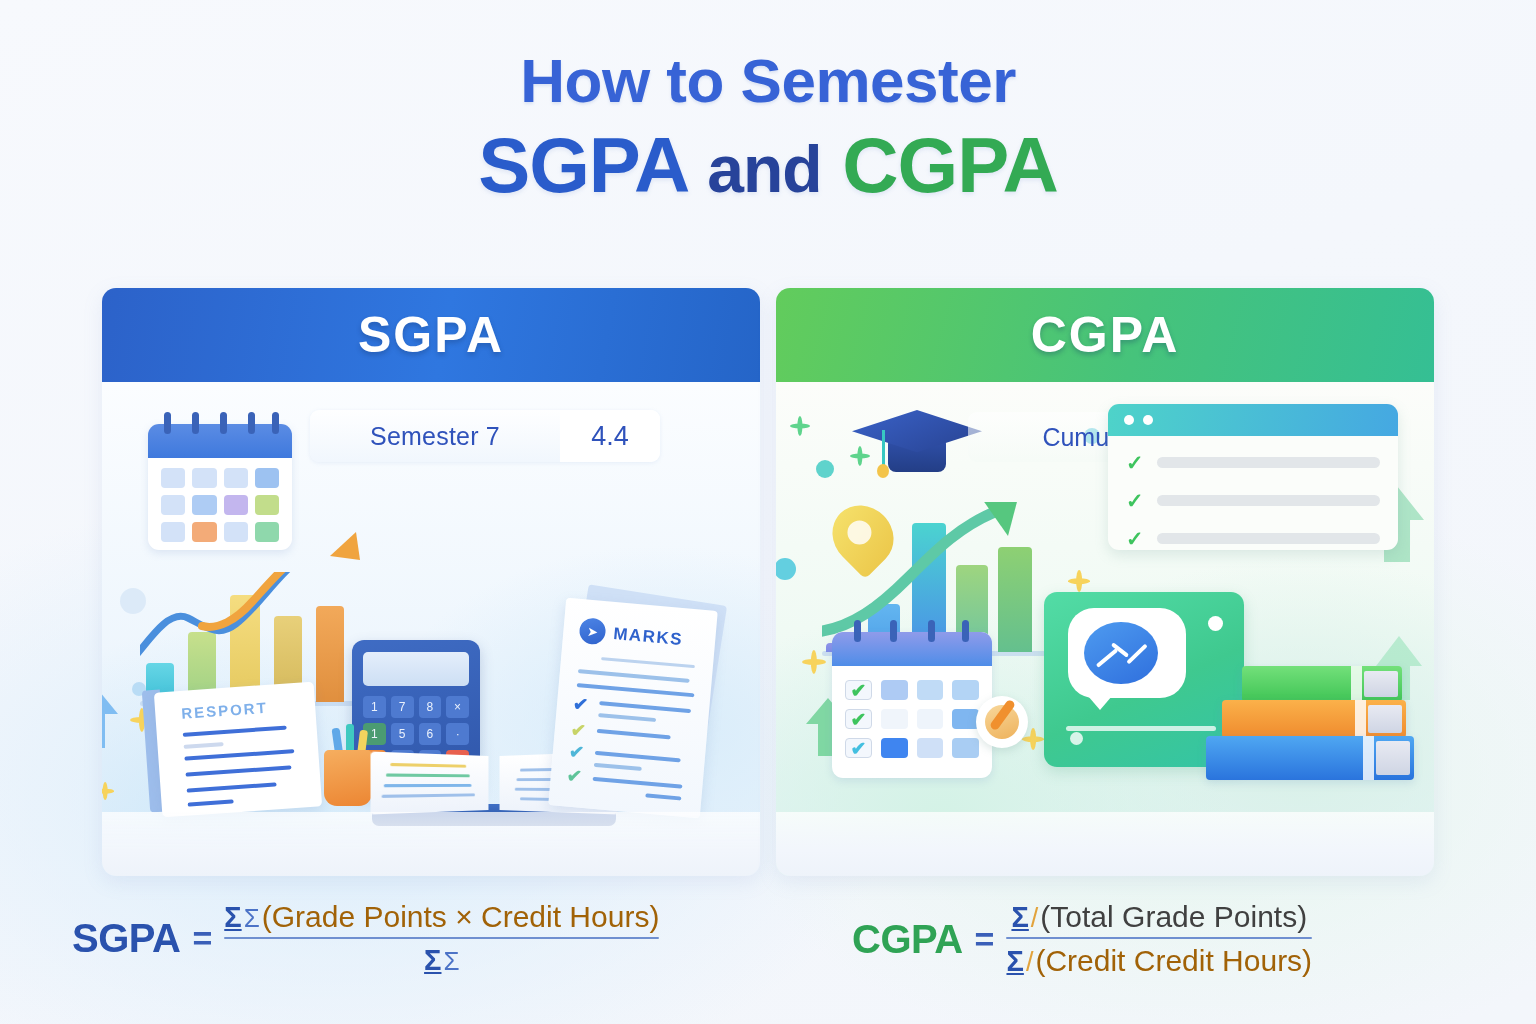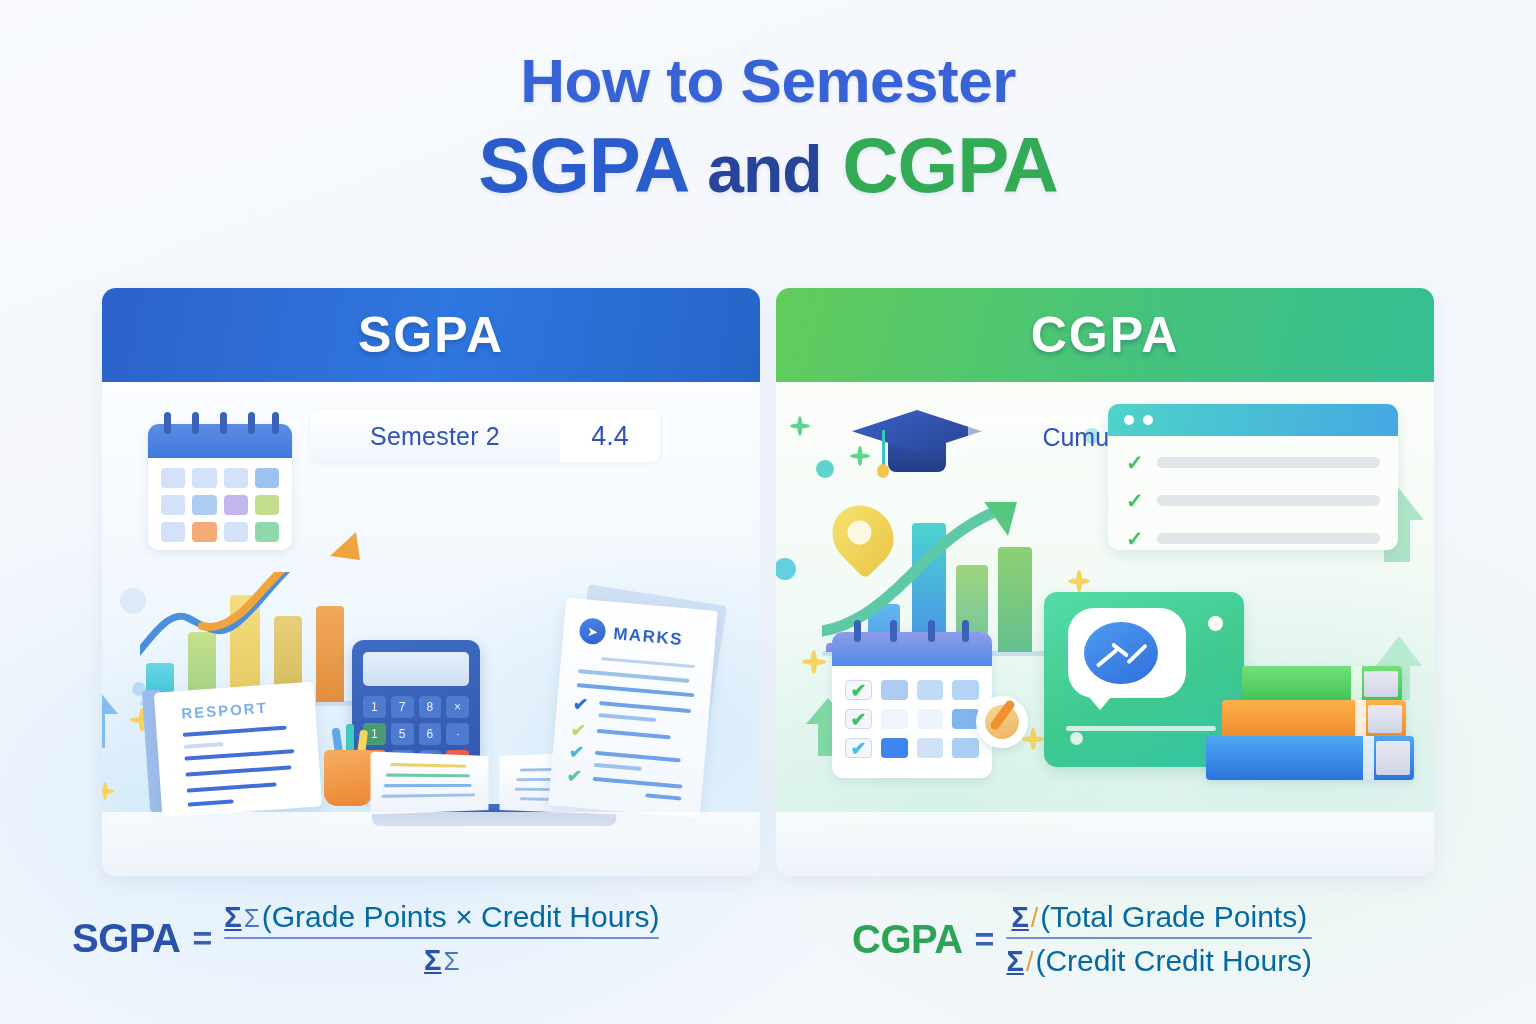--- a/index.html
+++ b/index.html
@@ -373,22 +373,22 @@
   .f-num, .f-den {
     display: flex; align-items: baseline; gap: 2px;
     font-size: 30px; white-space: nowrap;
   }
   .f-num { padding-bottom: 3px; }
   .f-den { padding-top: 5px; }
   .f-rule { width: 100%; height: 2px; background: #6f8fd0; border-radius: 1px; }
   .sig { color: #2a52ad; font-weight: bold; font-size: 29px; }
   .sig-thin { color: #4c73c7; font-size: 26px; }
   .slash { color: #e2a33c; font-size: 27px; }
-  .f-blue  { color: #0369a1; }
-  .f-green { color: #0369a1; }
+  .f-blue  { color: #a16207; }
+  .f-green { color: #404040; }
 </style>
 </head>
 <body>
 
 <div class="title-wrap">
   <div class="title-line1">How to Semester</div>
   <div class="title-line2">
     <span class="t-sgpa">SGPA</span>
     <span class="t-and">and</span>
     <span class="t-cgpa">CGPA</span>
@@ -432,21 +432,21 @@
           <div class="cal-cell" style="background:#c2dd8b;"></div>
         <div class="cal-cell"></div>
           <div class="cal-cell" style="background:#f3ab78;"></div>
           <div class="cal-cell"></div>
           <div class="cal-cell" style="background:#8fd8ac;"></div>
       </div>
     </div>
 
     <div class="sem-rows">
       <div class="sem-row">
-        <span class="sem-label">Semester 2</span>
+        <span class="sem-label">Semester 7</span>
         <span class="sem-value">4.4</span>
       </div>
     </div>
 
     <div class="bars-sgpa">
       <div class="bars-shelf"></div>
       <div class="bar" style="left:6px;   width:28px; height:39px;  background:linear-gradient(180deg,#66d6e6,#3fbfd6);"></div>
       <div class="bar" style="left:48px;  width:28px; height:70px;  background:linear-gradient(180deg,#c7e08c,#9fd185);"></div>
       <div class="bar" style="left:90px;  width:30px; height:107px; background:linear-gradient(180deg,#f5dd80,#e5c95f);"></div>
       <div class="bar" style="left:134px; width:28px; height:86px;  background:linear-gradient(180deg,#e8d07a,#d4b85a);"></div>

